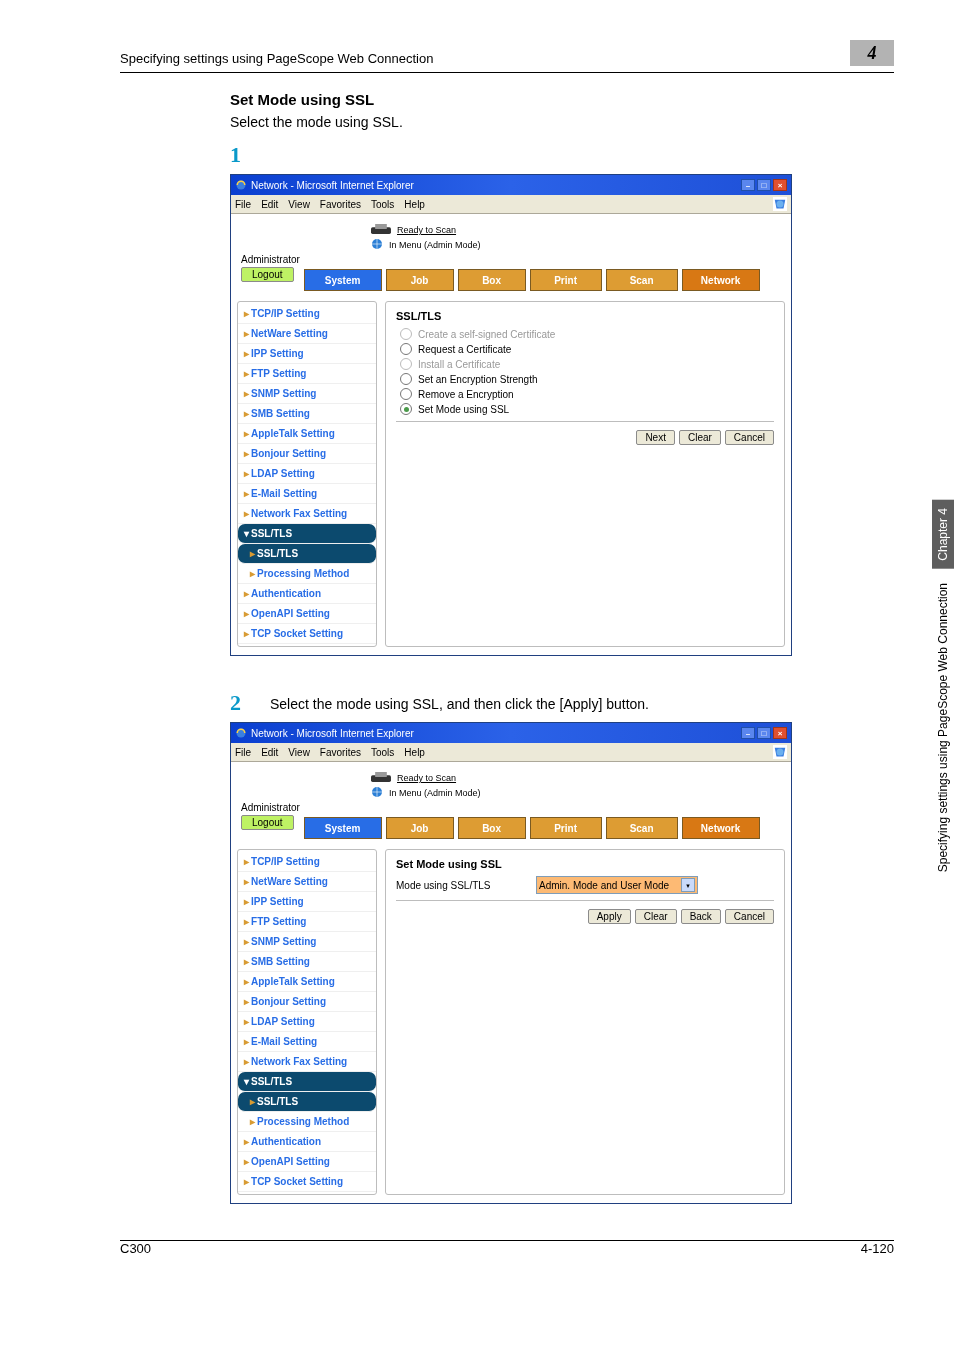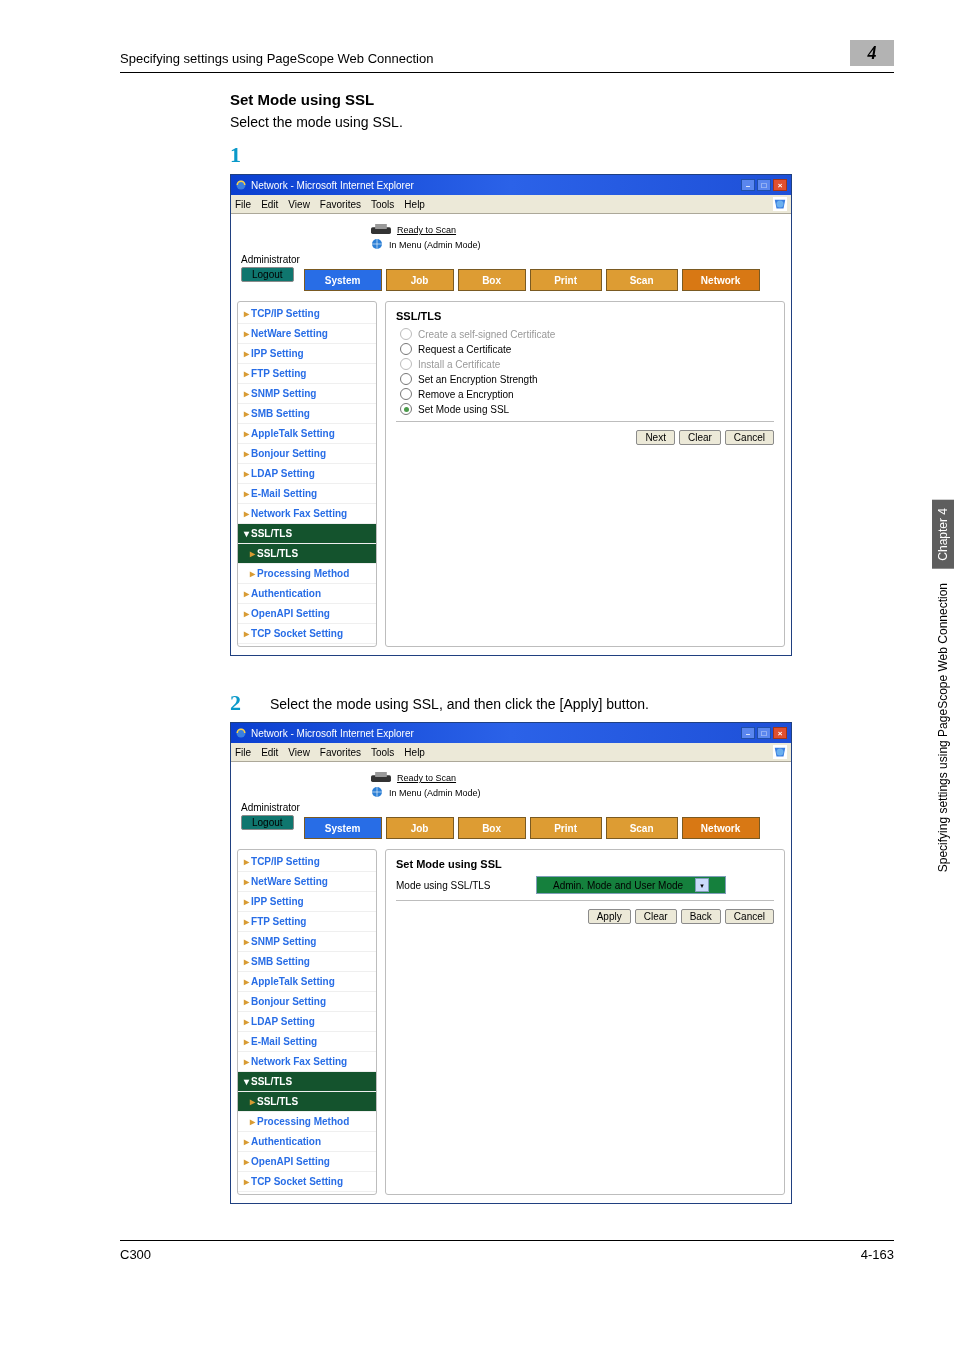--- a/index.html
+++ b/index.html
@@ -150,21 +150,21 @@
   .admin-row {
     display: flex;
     align-items: center;
     gap: 6px;
     margin-top: 10px;
   }
   .admin-row .admin-label {
     font-size: 10px;
   }
   .logout-btn {
-    background: #0f766e;
+    background: #bef264;
     border: 1px solid #8b8b8b;
     border-radius: 2px;
     padding: 1px 10px;
     font-size: 10px;
     margin-right: 4px;
   }
   .tabrow {
     display: flex;
     gap: 4px;
     margin-top: 2px;
@@ -201,22 +201,23 @@
   .sidenav a {
     display: block;
     padding: 4px 6px;
     font-size: 10px;
     color: #286de6;
     text-decoration: none;
     font-weight: bold;
     border-bottom: 1px solid #efefef;
   }
   .sidenav a.cat {
-    background: #14532d;
+    background: #0c4a6e;
     color: #fff;
+    border-radius: 7px;
   }
   .sidenav a.sub {
     padding-left: 12px;
   }
   .sidenav a .tri {
     color: #d89b33;
     margin-right: 2px;
   }
   .sidenav a.cat .tri { color: #fff; }
   .sidenav a.sub .tri { color: #d89b33; }
@@ -280,22 +281,22 @@
     display: flex;
     align-items: center;
     font-size: 10px;
     margin: 4px 0;
   }
   .form-row .lbl {
     width: 140px;
   }
   .dropdown {
     border: 1px solid #7f9db9;
-    background: #15803d;
-    padding: 1px 16px;
+    background: #fdba74;
+    padding: 1px 2px;
     font-size: 10px;
     display: inline-flex;
     align-items: center;
     gap: 12px;
   }
   .dropdown .arrow {
     width: 12px; height: 12px;
     background: #cadafa;
     border: 1px solid #7f9db9;
     display: flex; align-items: center; justify-content: center;
@@ -325,21 +326,20 @@
     transform: rotate(180deg);
     font-size: 12px;
     margin-top: 14px;
     color: #000;
   }
 
   .footer {
     display: flex;
     justify-content: space-between;
     border-top: 1px solid #000;
-    padding-top: 6px;
     margin-top: 20px;
     font-size: 13px;
   }
 </style>
 </head>
 <body>
 
 <div class="page">
 
   <div class="topbar">
@@ -591,16 +591,16 @@
     </div>
   </div>
 
   <div class="side-tab">
     <div class="chap">Chapter 4</div>
     <div class="vtxt">Specifying settings using PageScope Web Connection</div>
   </div>
 
   <div class="footer">
     <span>C300</span>
-    <span>4-163</span>
+    <span>4-120</span>
   </div>
 
 </div>
 
 </body></html>

